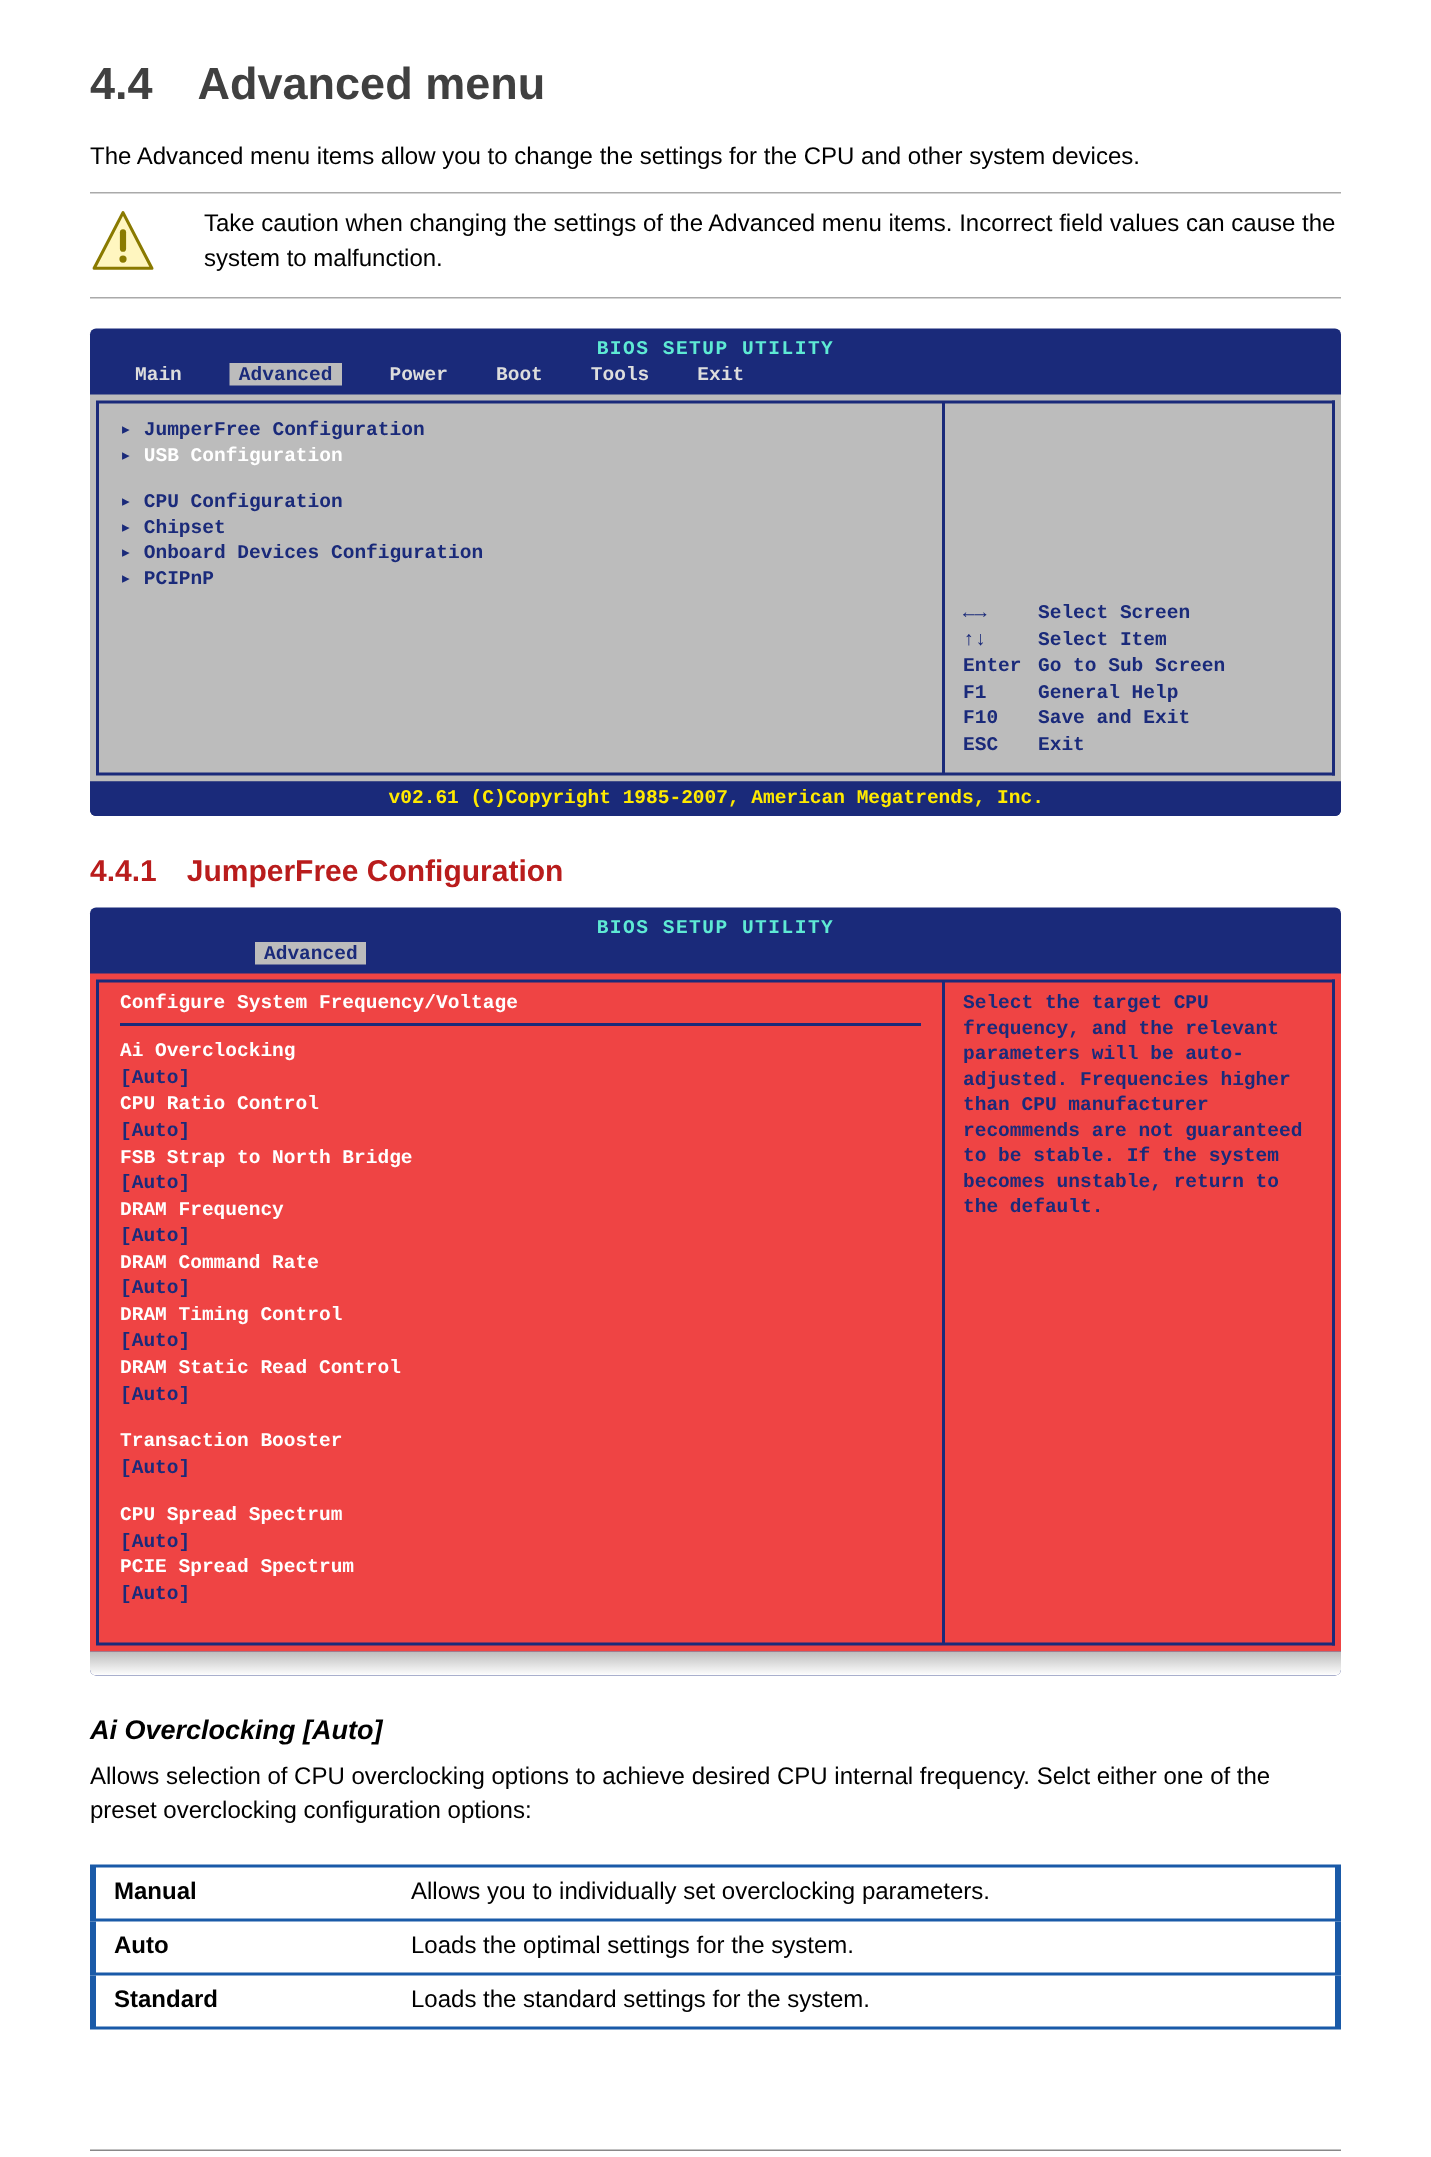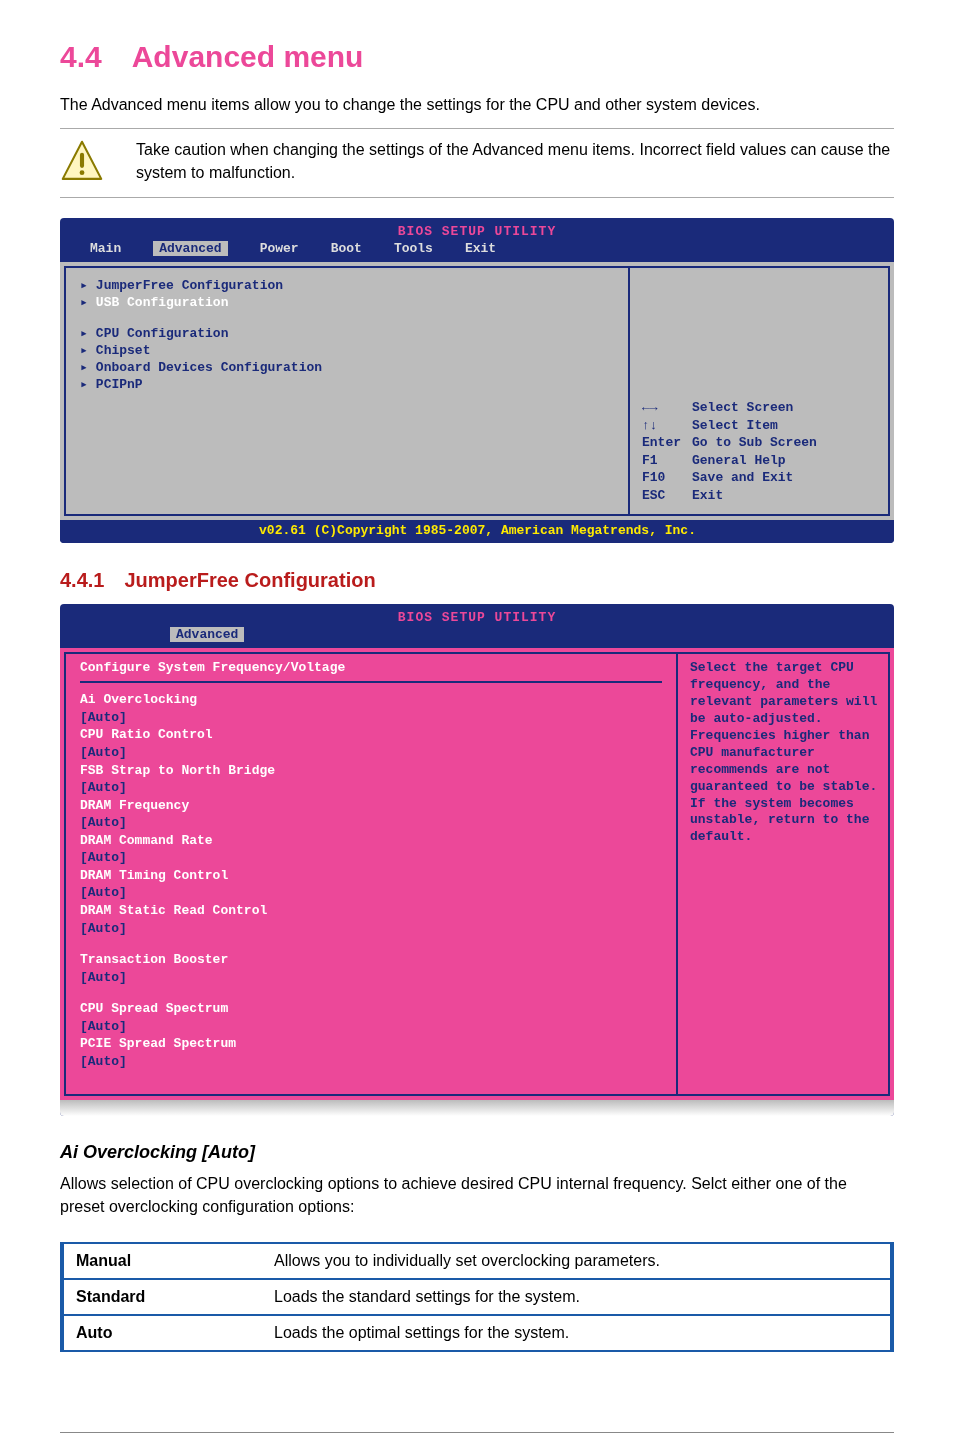--- a/index.html
+++ b/index.html
@@ -6,21 +6,21 @@
   body {
     font-family: Arial, Helvetica, sans-serif;
     width: 954px;
     background: #fff;
     color: #000;
     padding: 40px 60px;
   }
   h1.heading {
     font-size: 30px;
     font-weight: bold;
-    color: #ec4899;
+    color: #404040;
     margin-bottom: 20px;
   }
   p.body-text {
     font-size: 16px;
     line-height: 1.4;
     margin-bottom: 12px;
   }
   .caution-box {
     border-top: 1px solid #aaa;
     border-bottom: 1px solid #aaa;
@@ -39,21 +39,21 @@
     font-size: 13px;
     font-weight: bold;
     background: #1a2a7a;
     color: #fff;
     border-radius: 4px;
     overflow: hidden;
     margin-bottom: 26px;
   }
   .bios-title {
     text-align: center;
-    color: #ec4899;
+    color: #5eead4;
     padding-top: 6px;
     letter-spacing: 1px;
   }
   .bios-menubar {
     display: flex;
     gap: 32px;
     padding: 2px 30px 6px 30px;
     color: #fff;
   }
   .bios-menubar .tab { color: #ddd; }
@@ -131,21 +131,21 @@
   .bios-box2 .bios-menubar2 {
     display: flex;
     padding: 2px 30px 6px 110px;
   }
   .bios-box2 .bios-menubar2 .tab.active {
     background: #bcbcbc;
     color: #1a2a7a;
     padding: 0 6px;
   }
   .bios-body2 {
-    background: #ec4899;
+    background: #ef4444;
     padding: 4px;
     display: flex;
     margin-bottom: 0;
   }
   .bios-left2 {
     flex: 1;
     border: 2px solid #1a2a7a;
     padding: 6px 14px 24px 14px;
     color: #1a2a7a;
   }
@@ -154,21 +154,21 @@
     font-weight: bold;
     border-bottom: 2px solid #1a2a7a;
     padding-bottom: 6px;
     margin-bottom: 8px;
   }
   .bios-left2 .row { display: flex; line-height: 1.35; flex-direction: column; }
   .bios-left2 .row .lbl { width: 260px; color:#fff; font-weight:bold; }
   .bios-left2 .row .val { color: #1a2a7a; }
   .bios-left2 .blank { height: 14px; }
   .bios-right2 {
-    width: 212px;
+    width: 260px;
     border: 2px solid #1a2a7a;
     border-left: none;
     padding: 6px 9px 24px 12px;
     color: #1a2a7a;
     line-height: 1.3;
   }
   .bios-fade {
     height: 16px;
     background: linear-gradient(#bcbcbc, #fff);
   }
@@ -357,26 +357,26 @@
 
 <p class="body-text">Allows selection of CPU overclocking options to achieve desired CPU internal frequency. Selct either one of the preset overclocking configuration options:</p>
 
 <table class="opts">
   <tbody>
       <tr>
         <td>Manual</td>
         <td>Allows you to individually set overclocking parameters.</td>
       </tr>
   <tr>
+        <td>Auto</td>
+        <td>Loads the optimal settings for the system.</td>
+      </tr>
+  <tr>
         <td>Standard</td>
         <td>Loads the standard settings for the system.</td>
-      </tr>
-  <tr>
-        <td>Auto</td>
-        <td>Loads the optimal settings for the system.</td>
       </tr>
 </tbody>
   </table>
 
 <div class="footer">
   <span>4-16</span>
   <span>Chapter 4: BIOS setup</span>
 </div>
 
 </body></html>

